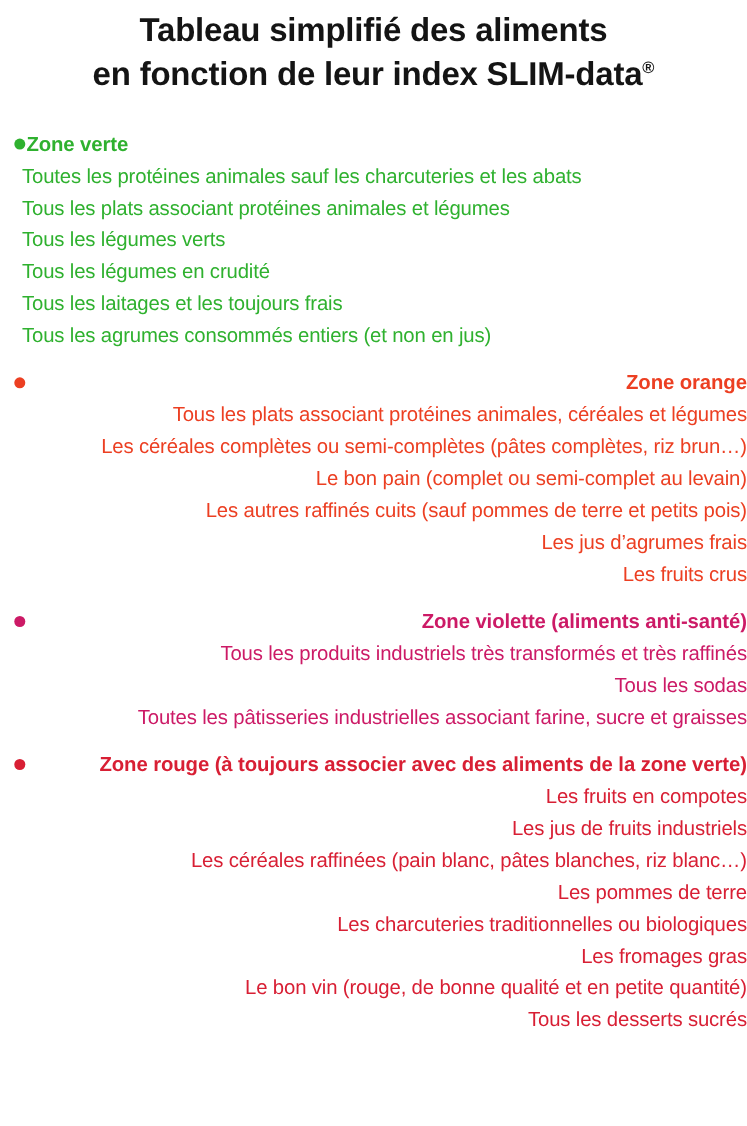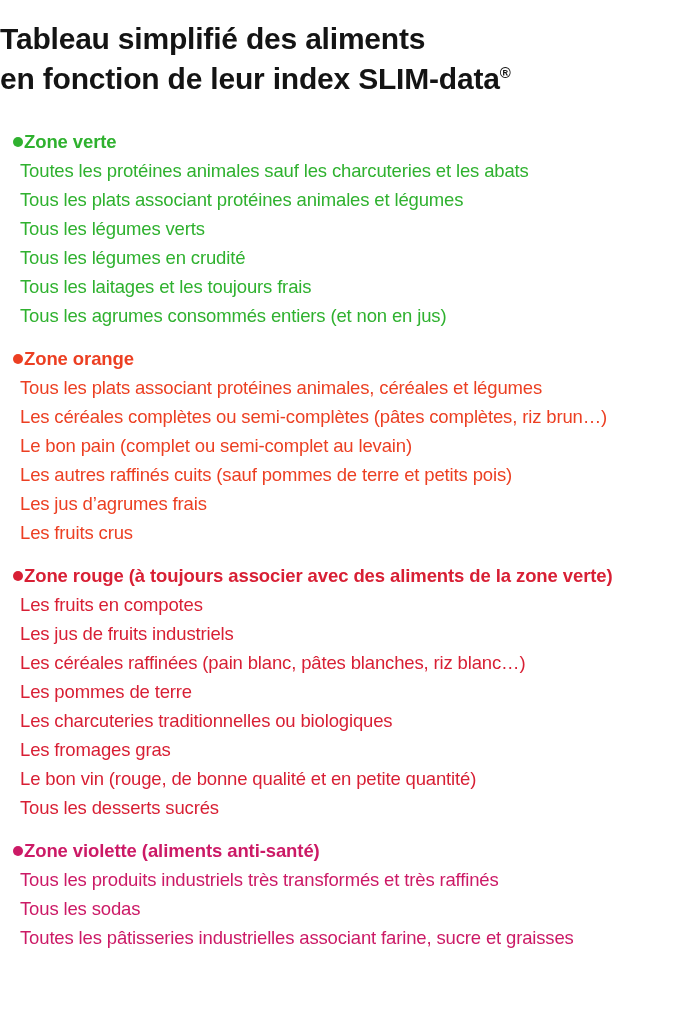--- a/index.html
+++ b/index.html
@@ -18,21 +18,22 @@
   .page {
     position: relative;
     width: 679px;
     height: 1024px;
     background: #ffffff;
     box-sizing: border-box;
   }
 
   
   .title-block {
-    padding-top: 19px;
+    padding-top: 8px;
+    text-align: center;
     color: #111111;
   }
   .title-line {
     font-size: 30px;
     font-weight: 700;
     letter-spacing: -0.2px;
     line-height: 40px;
     white-space: nowrap;
     color: #141414;
   }
@@ -44,20 +45,21 @@
 
   
   .zones {
     margin-top: 28px;
   }
   .zone {
     margin-bottom: 12px;
   }
   .zone + .zone {
     margin-top: 14px;
+    text-align: right;
   }
 
   .zone-header {
     position: relative;
     padding-left: 24px;
     font-size: 18.5px;
     font-weight: 700;
     line-height: 29px;
     letter-spacing: -0.1px;
     white-space: nowrap;
@@ -117,36 +119,36 @@
         <div class="zone-header"><span class="bullet"></span><span>Zone orange</span></div>
         <ul class="zone-list">
           <li class="zone-item">Tous les plats associant protéines animales, céréales et légumes</li>
           <li class="zone-item">Les céréales complètes ou semi-complètes (pâtes complètes, riz brun…)</li>
           <li class="zone-item">Le bon pain (complet ou semi-complet au levain)</li>
           <li class="zone-item">Les autres raffinés cuits (sauf pommes de terre et petits pois)</li>
           <li class="zone-item">Les jus d’agrumes frais</li>
           <li class="zone-item">Les fruits crus</li>
         </ul>
       </section>
+      <section class="zone" style="--zone-color: #cc1a66;">
+        <div class="zone-header"><span class="bullet"></span><span>Zone violette (aliments anti-santé)</span></div>
+        <ul class="zone-list">
+          <li class="zone-item">Tous les produits industriels très transformés et très raffinés</li>
+          <li class="zone-item">Tous les sodas</li>
+          <li class="zone-item">Toutes les pâtisseries industrielles associant farine, sucre et graisses</li>
+        </ul>
+      </section>
       <section class="zone" style="--zone-color: #d81f34;">
         <div class="zone-header"><span class="bullet"></span><span>Zone rouge (à toujours associer avec des aliments de la zone verte)</span></div>
         <ul class="zone-list">
           <li class="zone-item">Les fruits en compotes</li>
           <li class="zone-item">Les jus de fruits industriels</li>
           <li class="zone-item">Les céréales raffinées (pain blanc, pâtes blanches, riz blanc…)</li>
           <li class="zone-item">Les pommes de terre</li>
           <li class="zone-item">Les charcuteries traditionnelles ou biologiques</li>
           <li class="zone-item">Les fromages gras</li>
           <li class="zone-item">Le bon vin (rouge, de bonne qualité et en petite quantité)</li>
           <li class="zone-item">Tous les desserts sucrés</li>
         </ul>
       </section>
-      <section class="zone" style="--zone-color: #cc1a66;">
-        <div class="zone-header"><span class="bullet"></span><span>Zone violette (aliments anti-santé)</span></div>
-        <ul class="zone-list">
-          <li class="zone-item">Tous les produits industriels très transformés et très raffinés</li>
-          <li class="zone-item">Tous les sodas</li>
-          <li class="zone-item">Toutes les pâtisseries industrielles associant farine, sucre et graisses</li>
-        </ul>
-      </section>
     </div>
 
 </div>
 
 </body></html>

